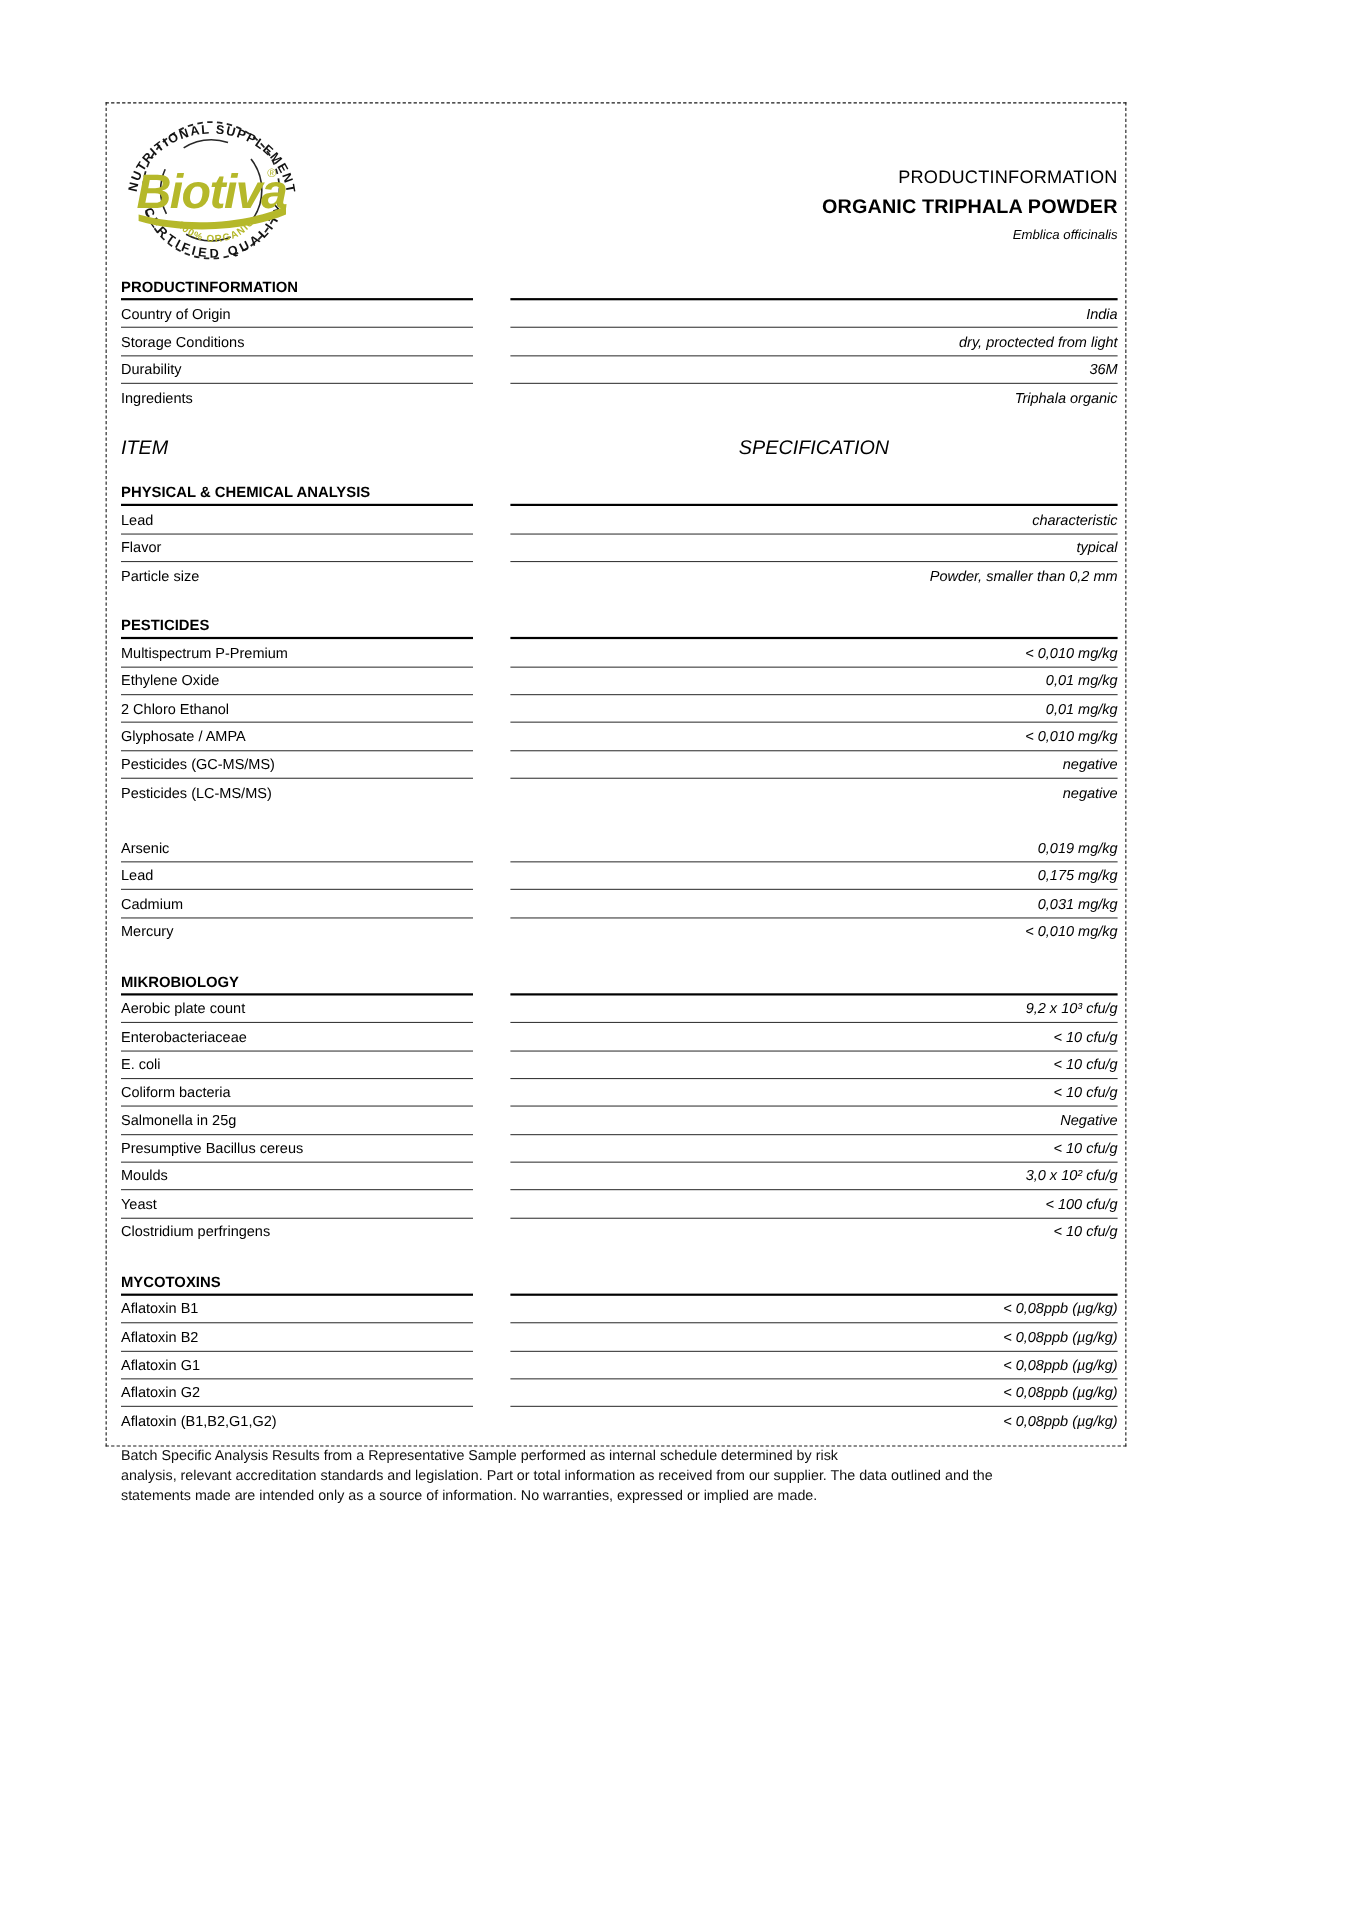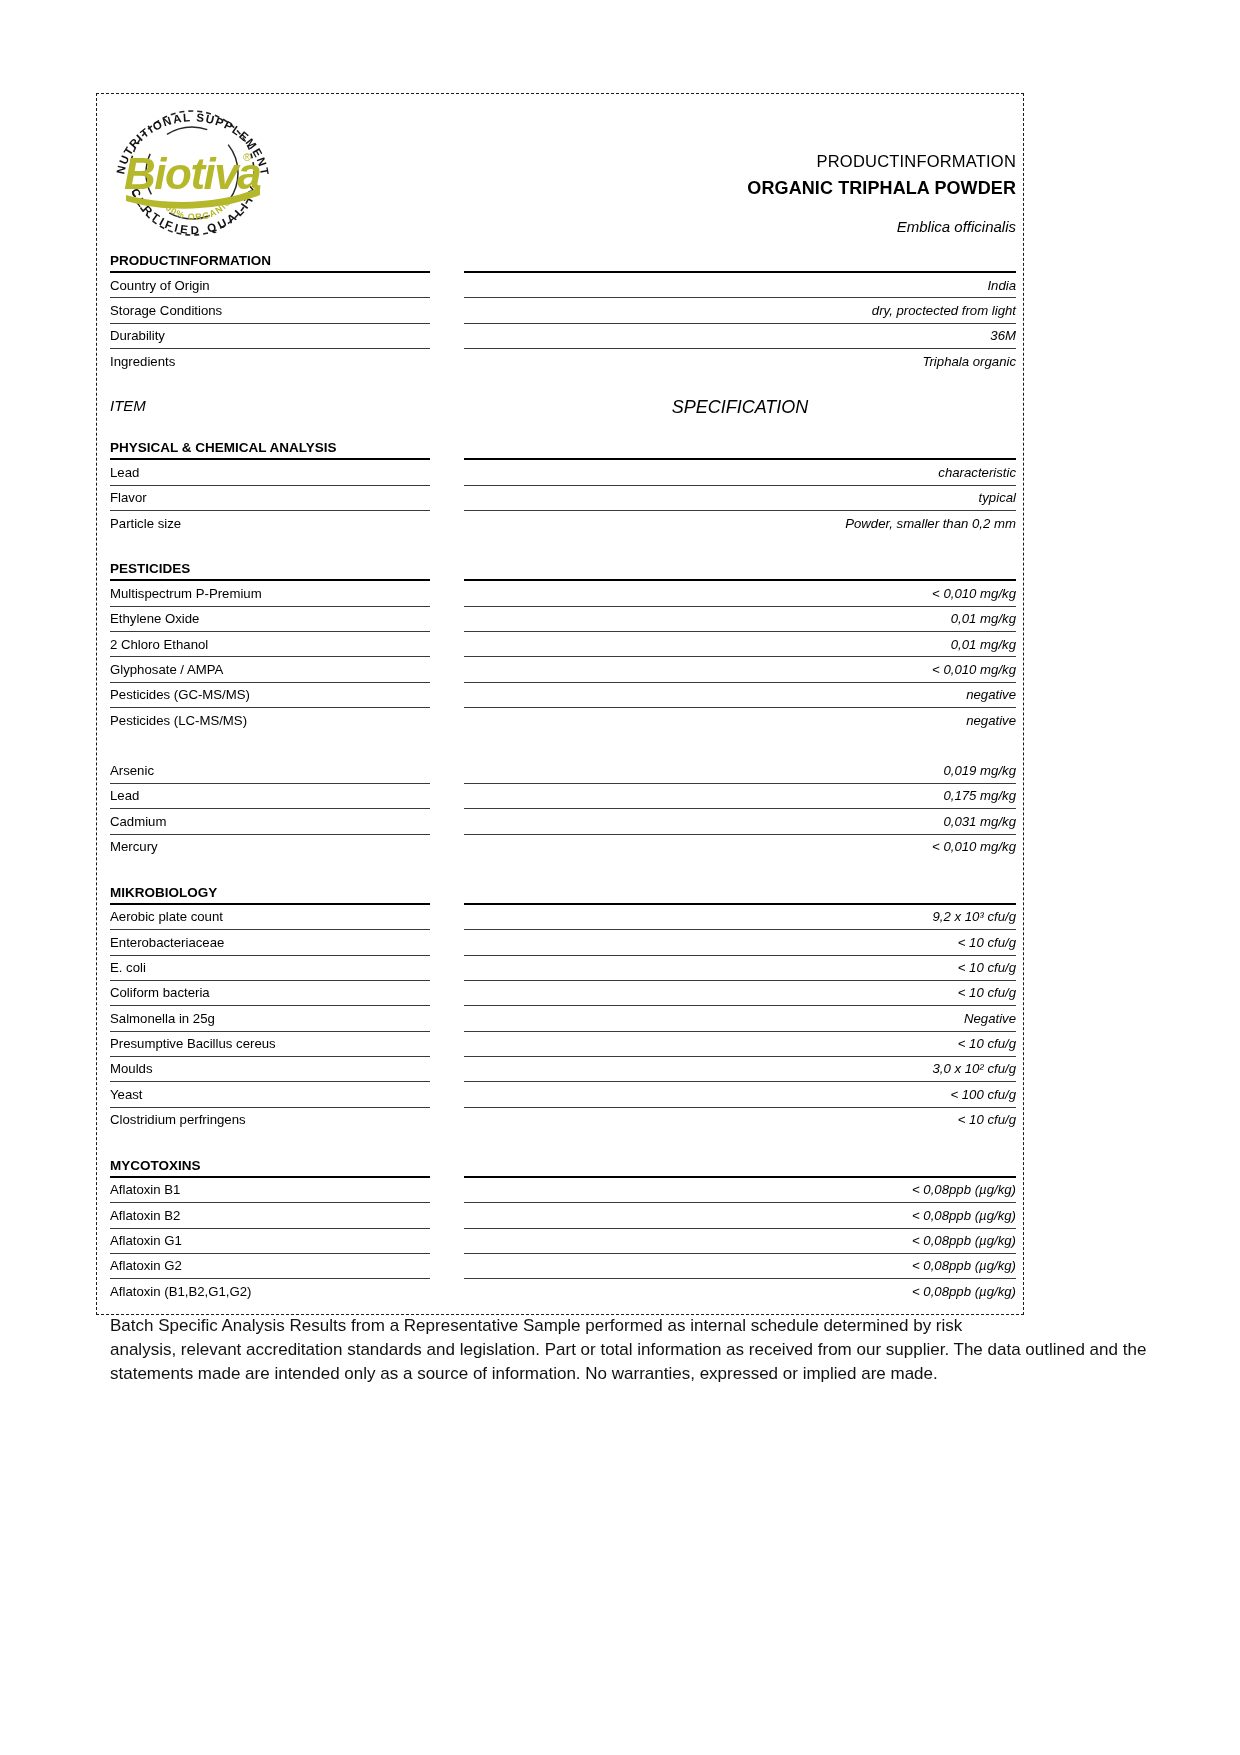--- a/index.html
+++ b/index.html
@@ -60,23 +60,23 @@
     letter-spacing: 0.2px;
     color: #000;
   }
   .title-line2 {
     font-size: 18px;
     font-weight: bold;
     letter-spacing: 0.1px;
     margin-top: 4px;
   }
   .title-line3 {
-    font-size: 15px;
+    font-size: 12px;
     font-style: italic;
-    margin-top: 16px;
+    margin-top: 5px;
   }
 
   
   .block { margin-top: 0; }
 
   .row {
     display: flex;
     align-items: flex-start;
   }
 
@@ -120,31 +120,31 @@
   .spacer-md { height: 26px; }
 
   
   .item-spec {
     display: flex;
     margin-top: 24px;
     margin-bottom: 22px;
   }
   .item-spec .col-label {
     font-style: italic;
-    font-size: 15px;
+    font-size: 18px;
   }
   .item-spec .col-value {
     font-size: 18px;
     text-align: center;
   }
 
   
   .footnote {
     margin: 10px 14px 0 14px;
-    font-size: 17px;
+    font-size: 13px;
     line-height: 1.42;
     color: #111;
   }
   .footnote div { white-space: nowrap; }
 </style>
 </head>
 <body>
 
 <div class="page-frame"></div>
 

